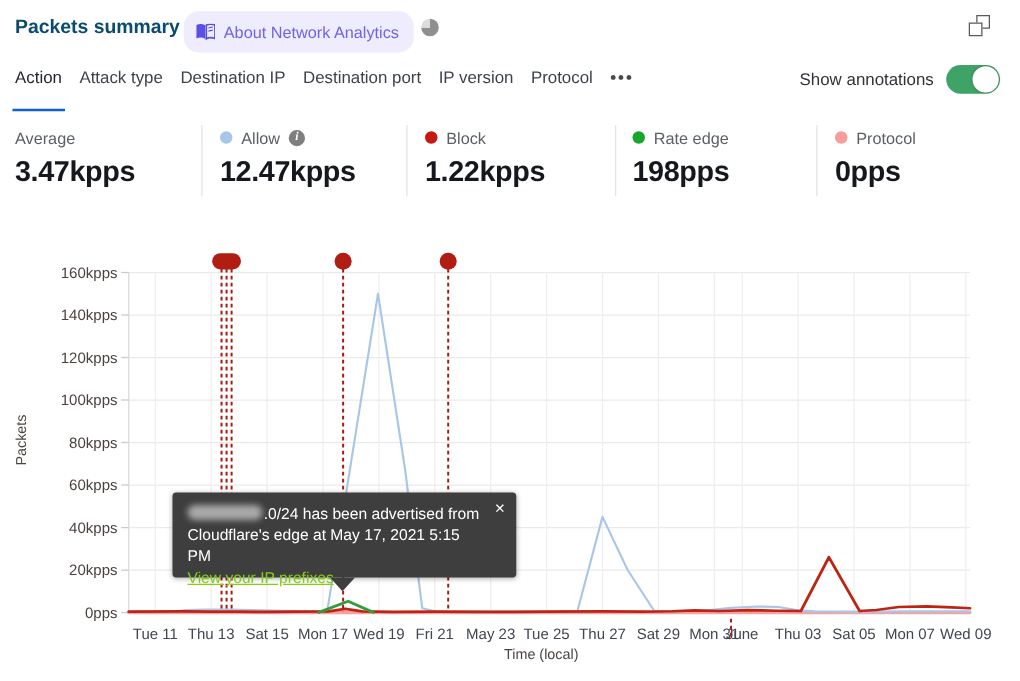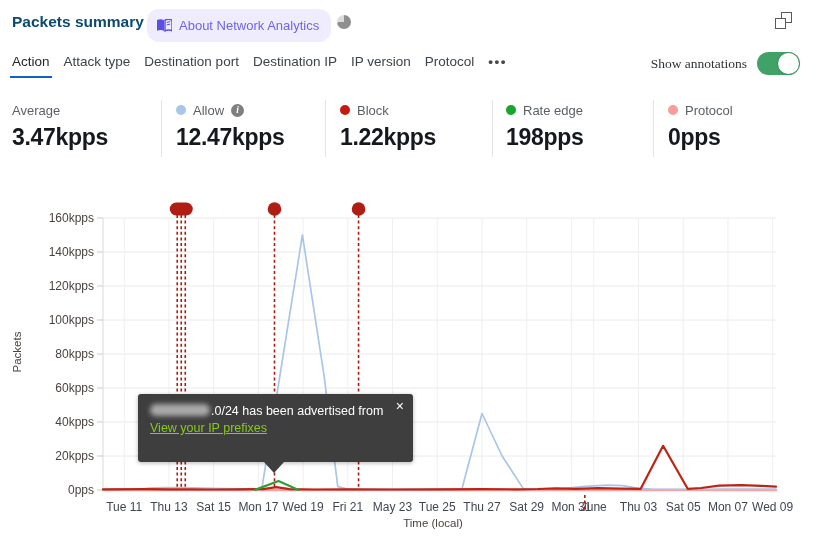--- a/index.html
+++ b/index.html
@@ -18,25 +18,25 @@
   }
   .badge .label { font-size:13px; color:#6e64ec; }
   .pie-icon { position:absolute; left:337px; top:15px; width:14px; height:14px; border-radius:50%;
     background:conic-gradient(#8f8f8f 0 265deg, #dcdcdc 265deg 360deg); }
   .copy-icon { position:absolute; left:775px; top:12px; width:17px; height:17px; cursor:pointer; }
   .copy-icon .back { position:absolute; right:0; top:0; width:11px; height:11px; border:1.6px solid #5a5a5a; }
   .copy-icon .front { position:absolute; left:0; bottom:0; width:11px; height:11px; border:1.6px solid #5a5a5a; background:#fff; }
 
   
   .tabs { position:absolute; left:12px; top:54px; display:flex; gap:14px; font-size:13.5px; color:#3d434b; }
-  .tab { padding-bottom:9px; cursor:pointer; position:relative; white-space:nowrap; }
+  .tab { padding-bottom:20px; cursor:pointer; position:relative; white-space:nowrap; }
   .tab.active { color:#22272d; }
   .tab.active::after { content:""; position:absolute; left:-2px; right:-2px; bottom:0; height:2.5px; background:#0f62c8; }
   .tab-more { cursor:pointer; color:#4a4a4a; letter-spacing:1.5px; font-weight:bold; padding-bottom:9px; }
-  .annot-toggle-wrap { position:absolute; right:16px; top:52px; display:flex; align-items:center; gap:10px;font-family:Liberation Serif, serif; }
+  .annot-toggle-wrap { position:absolute; right:16px; top:52px; display:flex; align-items:center; gap:10px; }
   .annot-label { font-size:13.5px; color:#2e3338; }
   .toggle { position:relative; width:43px; height:23px; border-radius:12px; background:#3fa266; cursor:pointer; }
   .toggle .knob { position:absolute; right:1px; top:1px; width:21px; height:21px; border-radius:50%; background:#fff; box-shadow:0 0 2px rgba(0,0,0,.35); }
 
   
   .stats { position:absolute; left:0; top:98px; width:725px; height:62px; }
   .stat { position:absolute; top:4px; }
   .stat-head { display:flex; align-items:center; gap:7px; font-size:13px; color:#5a5f66; height:16px; }
   .dot { width:10px; height:10px; border-radius:50%; display:inline-block; }
   .info-icon { width:13px; height:13px; border-radius:50%; background:#7f7f7f; color:#fff; font-size:9.5px;
@@ -160,22 +160,22 @@
   </div>
   <div class="pie-icon"></div>
   <div class="copy-icon">
     <span class="back"></span>
     <span class="front"></span>
   </div>
 
   <div class="tabs">
     <span class="tab active">Action</span>
     <span class="tab">Attack type</span>
+    <span class="tab">Destination IP</span>
     <span class="tab">Destination port</span>
-    <span class="tab">Destination IP</span>
     <span class="tab">IP version</span>
     <span class="tab">Protocol</span>
     <span class="tab-more">•••</span>
   </div>
   <div class="annot-toggle-wrap">
     <span class="annot-label">Show annotations</span>
     <span class="toggle">
         <span class="knob"></span>
       </span>
   </div>
@@ -218,17 +218,18 @@
         <span class="dot" style="background:#f99c9c"></span>
         <span>Protocol</span>
       </div>
       <div class="stat-value">0pps</div>
     </div>
   </div>
 
   <div class="tooltip">
     <span class="close">×</span>
     <div><span class="blur-chip"></span><span>.0/24 has been advertised from</span></div>
+    <div>Cloudflare's edge at May 17, 2021 5:15 PM</div>
     <div><a>View your IP prefixes</a></div>
     <span class="caret"></span>
   </div>
 
 </div>
 
 </body></html>

